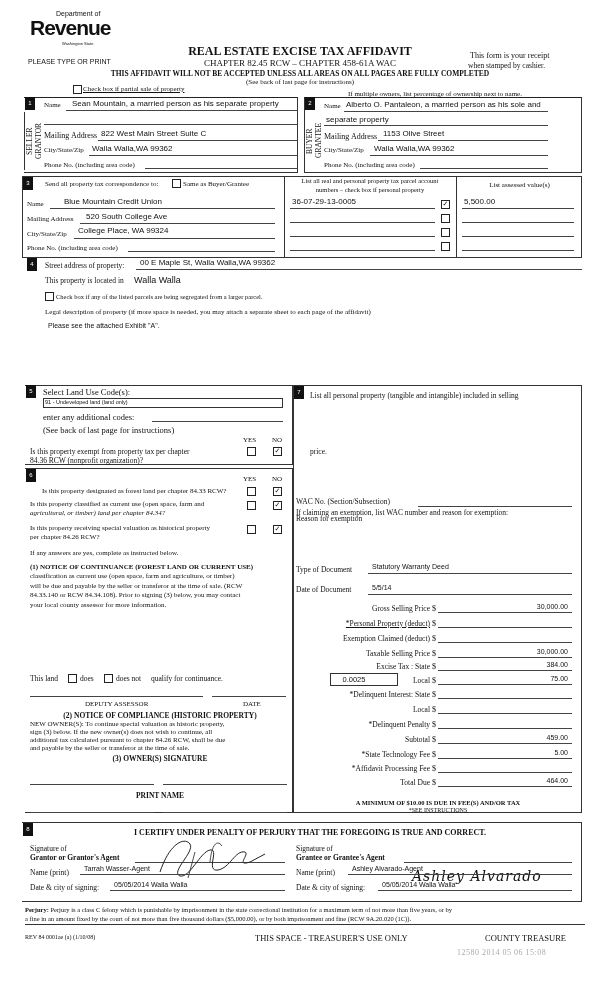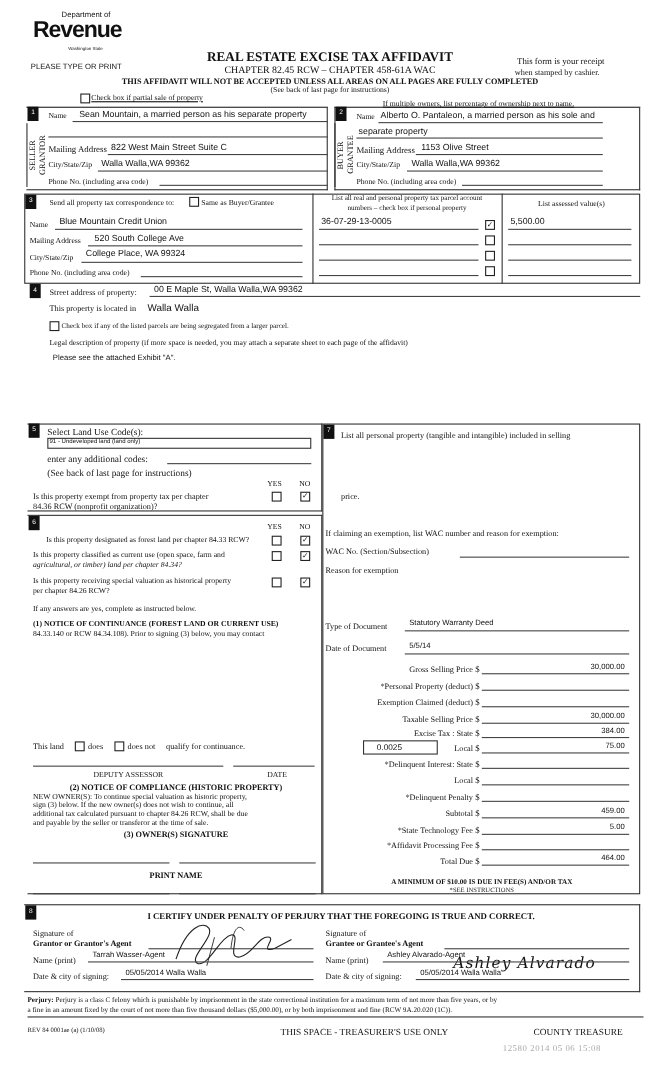--- a/index.html
+++ b/index.html
@@ -69,21 +69,21 @@
 <div class="line" style="left:370px;top:155px;width:178px;"></div>
 <div class="lbl" style="left:324px;top:161px;font-size:7px;">Phone No. (including area code)</div>
 <div class="line" style="left:420px;top:168px;width:128px;"></div>
 
 <div class="box" style="left:22px;top:176px;width:560px;height:82px;"></div>
 <div class="secnum" style="left:23px;top:177px;">3</div>
 <div class="lbl" style="left:45px;top:180px;font-size:7px;">Send all property tax correspondence to:</div>
 <div class="cb" style="left:172px;top:179px;"></div>
 <div class="lbl" style="left:183px;top:180px;font-size:7px;">Same as Buyer/Grantee</div>
 <div class="lbl" style="left:27px;top:200px;font-size:7px;">Name</div>
-<div class="val" style="left:54px;top:197px;">Blue Mountain Credit Union</div>
+<div class="val" style="left:64px;top:197px;">Blue Mountain Credit Union</div>
 <div class="line" style="left:50px;top:208px;width:225px;"></div>
 <div class="lbl" style="left:27px;top:215px;font-size:7px;">Mailing Address</div>
 <div class="val" style="left:86px;top:212px;">520 South College Ave</div>
 <div class="line" style="left:80px;top:223px;width:195px;"></div>
 <div class="lbl" style="left:27px;top:230px;font-size:7px;">City/State/Zip</div>
 <div class="val" style="left:78px;top:226px;">College Place, WA 99324</div>
 <div class="line" style="left:74px;top:238px;width:201px;"></div>
 <div class="lbl" style="left:27px;top:244px;font-size:7px;">Phone No. (including area code)</div>
 <div class="line" style="left:128px;top:251px;width:147px;"></div>
 
@@ -154,21 +154,24 @@
 <div class="cb" style="left:247px;top:501px;"></div>
 <div class="cb" style="left:273px;top:501px;">✓</div>
 <div class="lbl" style="left:30px;top:524px;font-size:7px;">Is this property receiving special valuation as historical property</div>
 <div class="lbl" style="left:30px;top:533px;font-size:7px;">per chapter 84.26 RCW?</div>
 <div class="cb" style="left:247px;top:525px;"></div>
 <div class="cb" style="left:273px;top:525px;">✓</div>
 <div class="lbl" style="left:30px;top:549px;font-size:7px;">If any answers are yes, complete as instructed below.</div>
 
 <div class="lbl bold" style="left:30px;top:563px;font-size:7px;">(1) NOTICE OF CONTINUANCE (FOREST LAND OR CURRENT USE)</div>
 <div class="abs" style="left:30px;top:572px;width:260px;font-size:7px;line-height:9.5px;">
+  <div>classification as current use (open space, farm and agriculture, or timber)</div>
+  <div>will be due and payable by the seller or transferor at the time of sale. (RCW</div>
   <div>84.33.140 or RCW 84.34.108). Prior to signing (3) below, you may contact</div>
+  <div>your local county assessor for more information.</div>
 </div>
 <div class="lbl" style="left:30px;top:674px;font-size:7.5px;">This land</div>
 <div class="cb" style="left:68px;top:674px;"></div>
 <div class="lbl" style="left:80px;top:674px;font-size:7.5px;">does</div>
 <div class="cb" style="left:104px;top:674px;"></div>
 <div class="lbl" style="left:116px;top:674px;font-size:7.5px;">does not</div>
 <div class="lbl" style="left:151px;top:674px;font-size:7.5px;">qualify for continuance.</div>
 <div class="line" style="left:30px;top:696px;width:173px;"></div>
 <div class="line" style="left:212px;top:696px;width:74px;"></div>
 <div class="lbl" style="left:85px;top:700px;font-size:7px;">DEPUTY ASSESSOR</div>
@@ -185,41 +188,41 @@
 <div class="line" style="left:163px;top:784px;width:124px;"></div>
 <div class="lbl bold center" style="left:30px;top:791px;width:260px;font-size:7.5px;">PRINT NAME</div>
 <div class="line" style="left:30px;top:812px;width:124px;"></div>
 <div class="line" style="left:163px;top:812px;width:124px;"></div>
 
 <div class="box" style="left:293px;top:385px;width:289px;height:428px;"></div>
 <div class="secnum" style="left:294px;top:386px;">7</div>
 <div class="lbl" style="left:310px;top:391px;font-size:7.5px;">List all  personal property (tangible and intangible) included in selling</div>
 <div class="lbl" style="left:310px;top:402px;font-size:7.5px;margin-top:45px;">price.</div>
 <div class="abs" style="left:300px;top:412px;width:275px;height:60px;"></div>
-<div class="lbl" style="left:296px;top:480px;font-size:7.5px;">If claiming an exemption, list WAC number and reason for exemption:</div>
+<div class="lbl" style="left:296px;top:508px;font-size:7.5px;">If claiming an exemption, list WAC number and reason for exemption:</div>
 <div class="lbl" style="left:296px;top:497px;font-size:7.5px;">WAC No. (Section/Subsection)</div>
 <div class="line" style="left:418px;top:506px;width:154px;"></div>
 <div class="lbl" style="left:296px;top:514px;font-size:7.5px;">Reason for exemption</div>
 <div class="abs" style="left:296px;top:526px;width:275px;height:30px;"></div>
 
 <div class="lbl" style="left:296px;top:565px;font-size:7.5px;">Type of Document</div>
 <div class="val" style="left:372px;top:563px;font-size:7px;">Statutory Warranty Deed</div>
 <div class="line" style="left:368px;top:573px;width:204px;"></div>
 <div class="lbl" style="left:296px;top:585px;font-size:7.5px;">Date of Document</div>
 <div class="val" style="left:372px;top:584px;font-size:7px;">5/5/14</div>
 <div class="line" style="left:368px;top:594px;width:204px;"></div>
 
 <div>
   <div class="lbl right" style="left:300px;top:604px;width:130px;font-size:7.5px;">Gross Selling Price</div>
   <div class="lbl" style="left:432px;top:604px;">$</div>
   <div class="val right" style="left:440px;top:603px;width:128px;font-size:7px;">30,000.00</div>
   <div class="line" style="left:438px;top:612px;width:134px;"></div>
 </div>
 <div>
-  <div class="lbl right" style="left:300px;top:619px;width:130px;font-size:7.5px;">*Personal Property (deduct)</div>
+  <div class="lbl right" style="left:300px;top:619px;width:130px;font-size:7.5px;text-decoration:underline;">*Personal Property (deduct)</div>
   <div class="lbl" style="left:432px;top:619px;">$</div>
   <div class="val right" style="left:440px;top:618px;width:128px;font-size:7px;"></div>
   <div class="line" style="left:438px;top:627px;width:134px;"></div>
 </div>
 <div>
   <div class="lbl right" style="left:300px;top:634px;width:130px;font-size:7.5px;">Exemption Claimed (deduct)</div>
   <div class="lbl" style="left:432px;top:634px;">$</div>
   <div class="val right" style="left:440px;top:633px;width:128px;font-size:7px;"></div>
   <div class="line" style="left:438px;top:642px;width:134px;"></div>
 </div>

